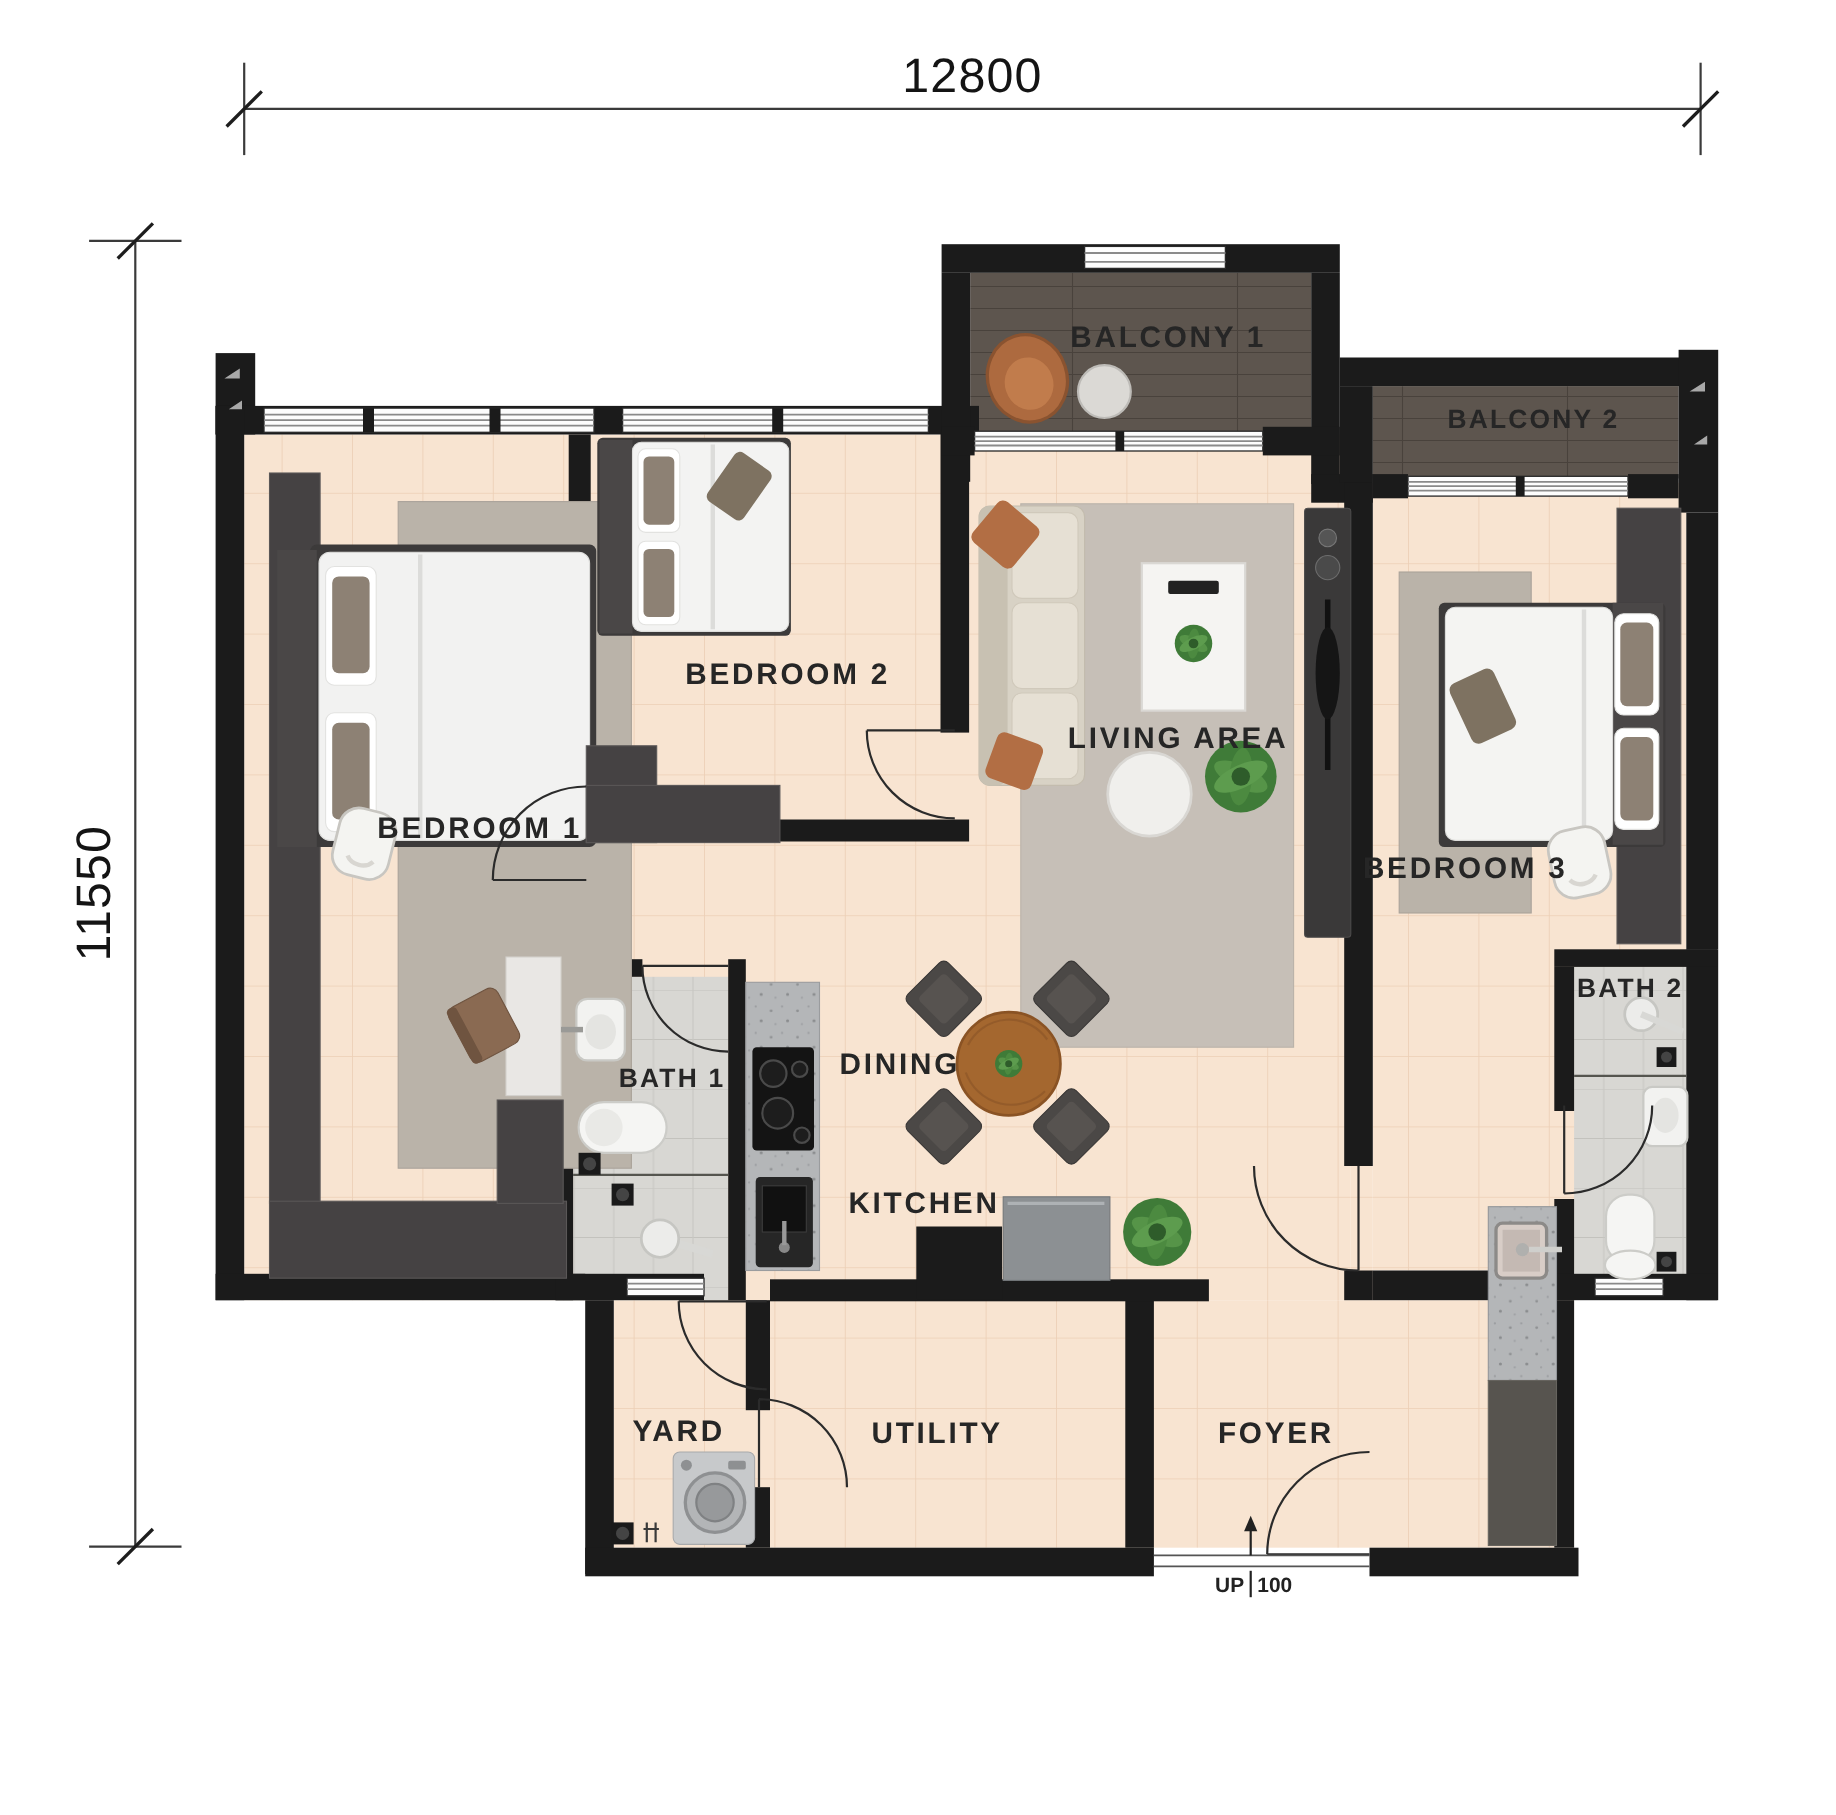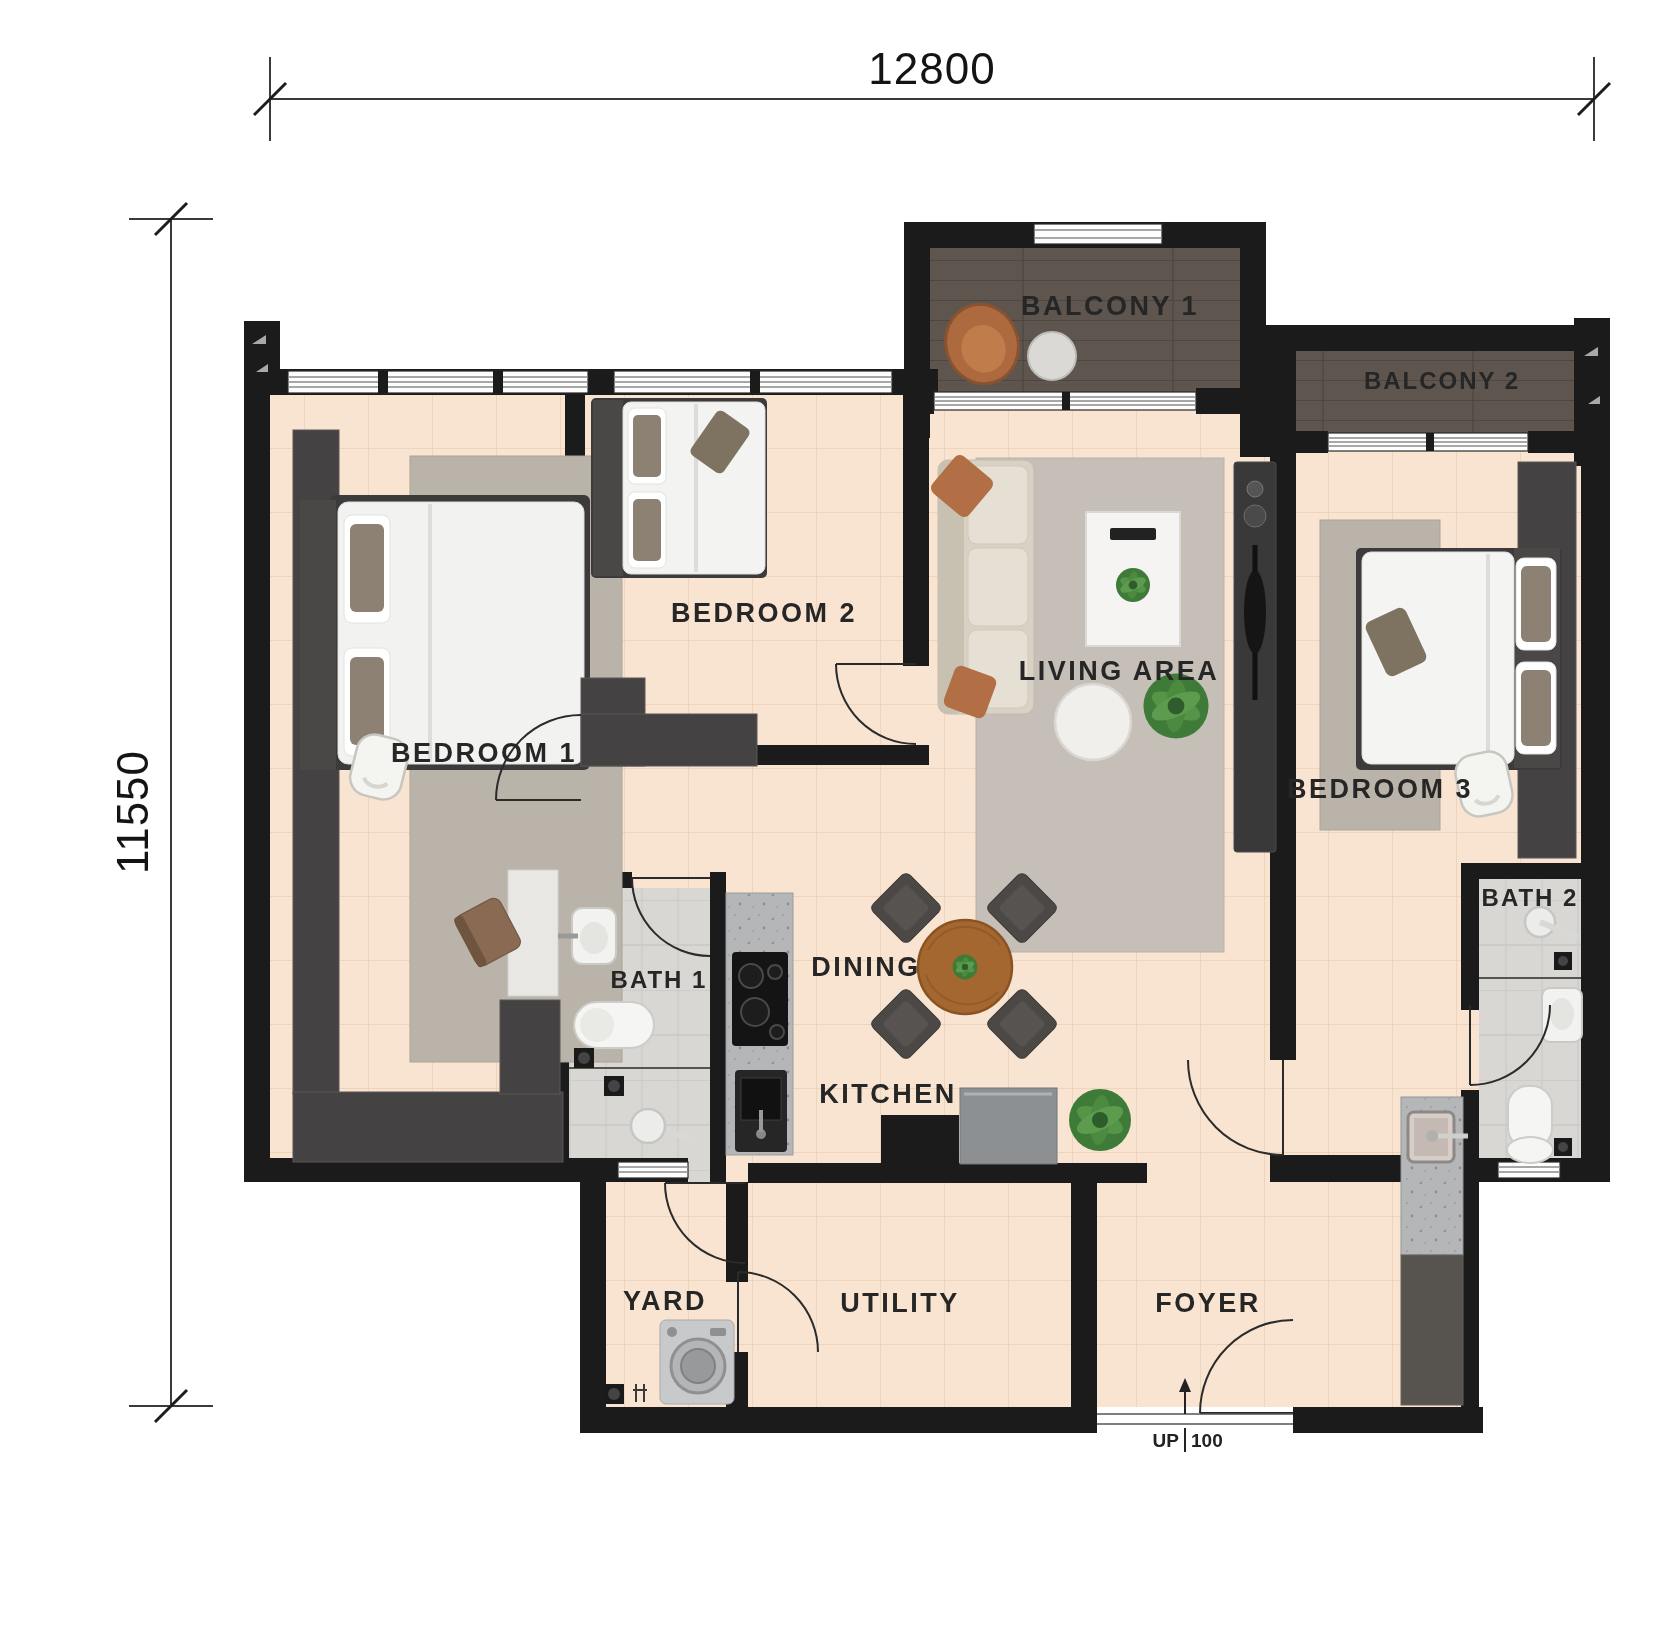--- a/index.html
+++ b/index.html
@@ -1,16 +1,16 @@
 <!DOCTYPE html>
 <html><head>
 <meta charset="utf-8">
 <style>
   html,body{margin:0;padding:0;background:#ffffff;}
-  .page{position:relative;width:1503px;height:1650px;background:#fff;font-family:"Liberation Sans",sans-serif;padding-left:48px;}
+  .page{position:relative;width:1503px;height:1650px;background:#fff;font-family:"Liberation Sans",sans-serif;}
   svg{display:block}
   .w{fill:#1b1b1b;}
   .dim-line{stroke:#3a3a3a;stroke-width:2;}
   .dim-slash{stroke:#1d1d1d;stroke-width:3;}
   .dim-text{font:400 44px "Liberation Sans",sans-serif;fill:#141414;letter-spacing:1px;}
   .room-label{font:600 27px "Liberation Sans",sans-serif;fill:#262626;letter-spacing:2.5px;text-anchor:middle;}
   .room-label.sm{font-size:24px;letter-spacing:2px;}
   .up-text{font:600 19px "Liberation Sans",sans-serif;fill:#222;}
   .arc{fill:none;stroke:#2b2b2b;stroke-width:2;}
   .glz{stroke:#8a8a8a;stroke-width:1.6;}

